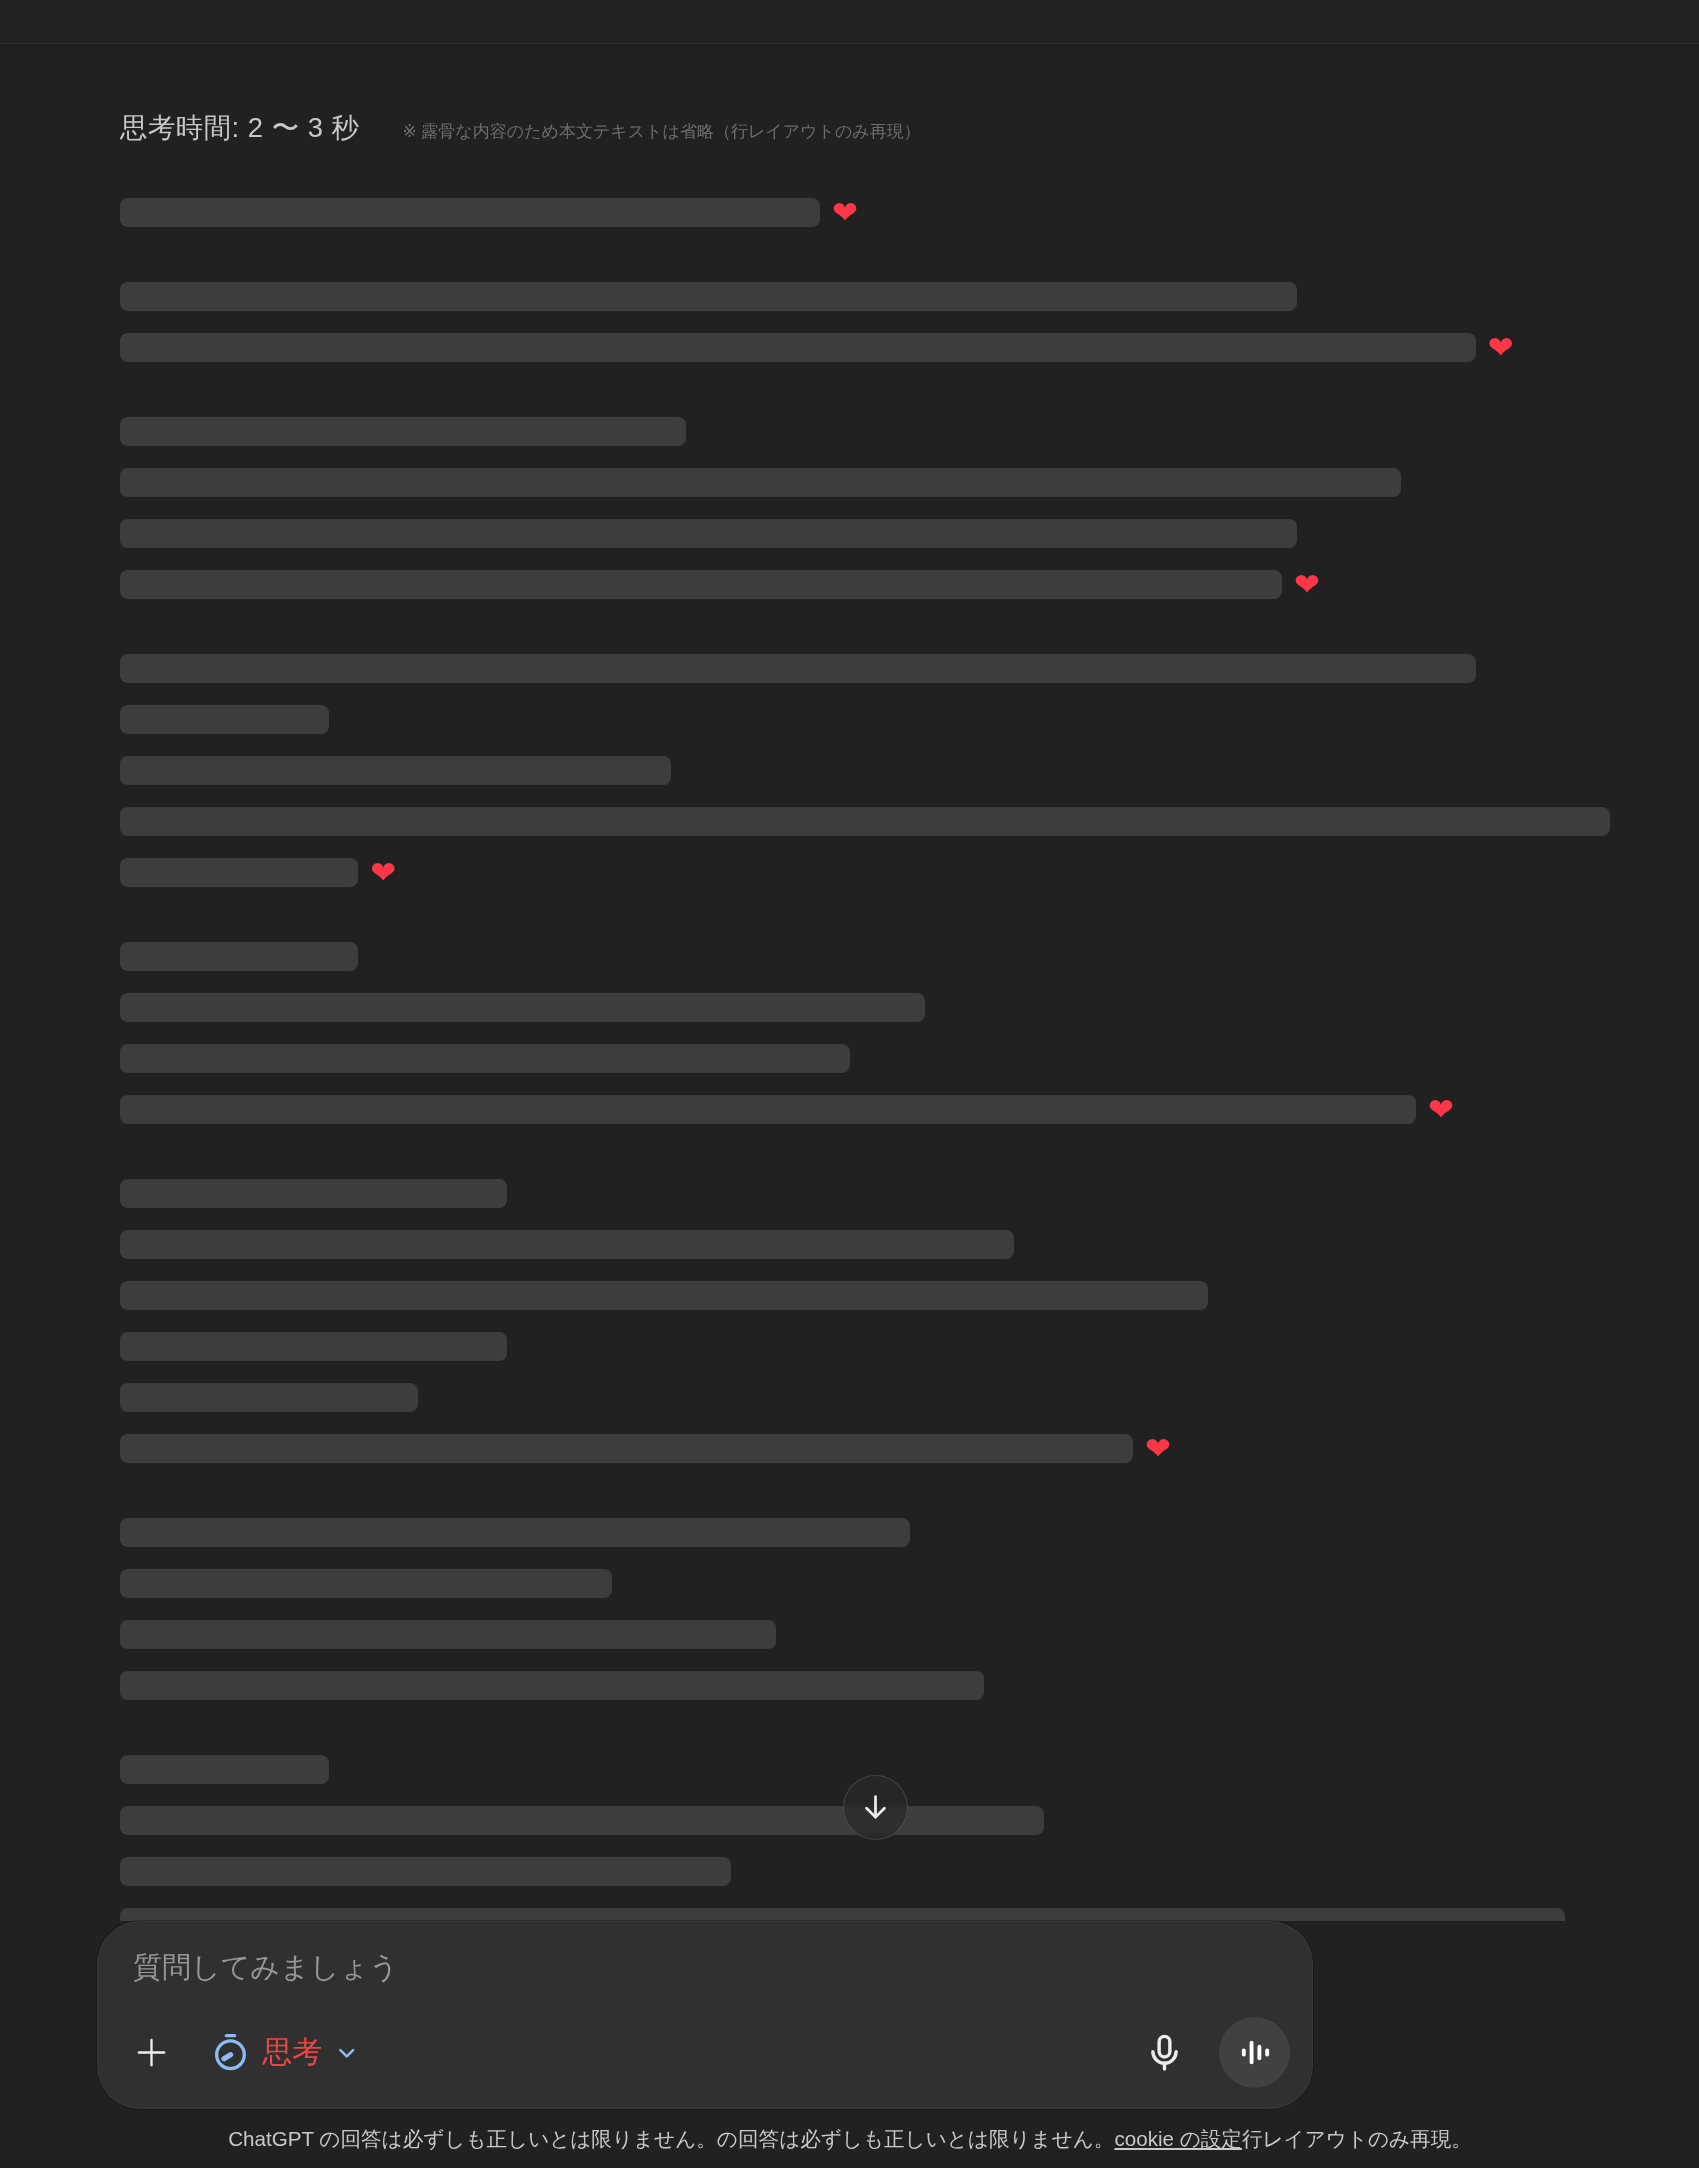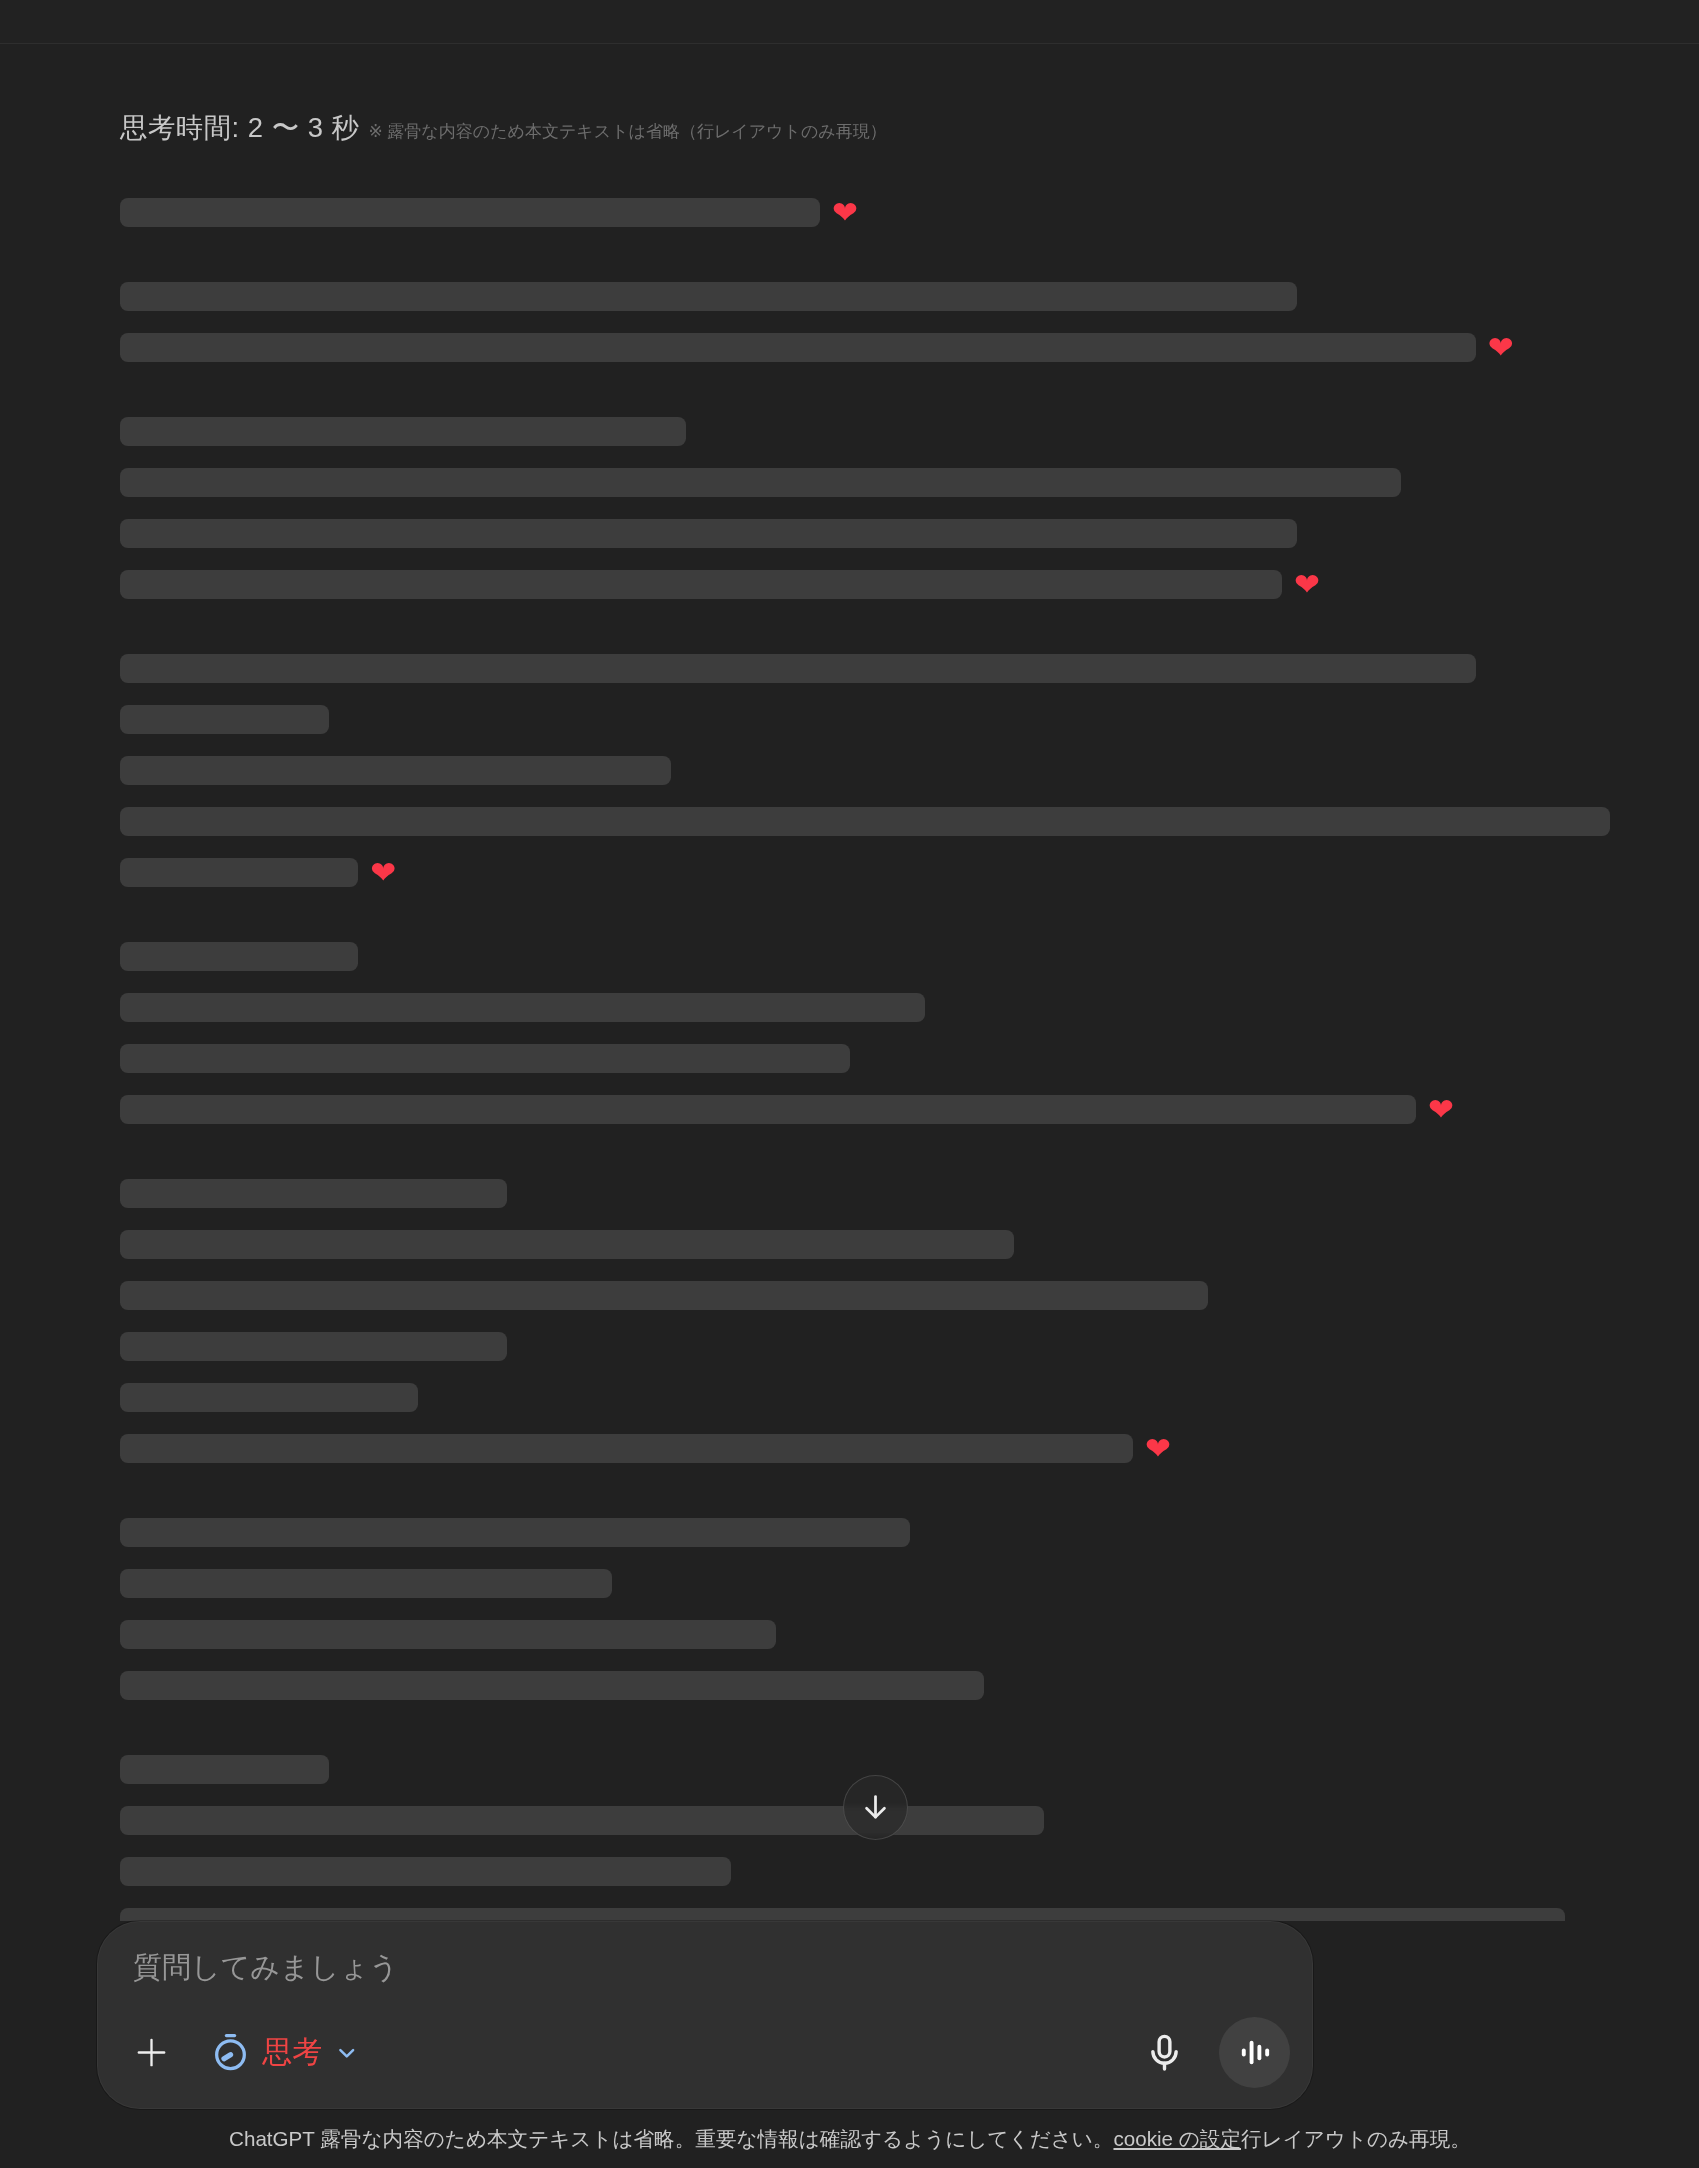--- a/index.html
+++ b/index.html
@@ -19,21 +19,21 @@
     border-bottom:1px solid #2e2e2e;
   }
 
   
   .thread {
     position:absolute; top:45px; left:0; width:1700px; height:1876px;
     overflow:hidden;
   }
   .message-col { width:1490px; margin-left:120px; padding-top:65px; }
 
-  .thinking-row { display:flex; align-items:baseline; gap:9px; height:39px; }
+  .thinking-row { display:flex; align-items:baseline; gap:43px; height:39px; }
   .thinking-label { font-size:27.4px; color:#c8c8c8; letter-spacing:0.5px; }
   .redaction-notice { font-size:17px; color:#6d6d6d; }
 
   .paragraphs { margin-top:38px; }
   .para { margin-bottom:33px; }
   .para:last-child { margin-bottom:0; }
   .line { height:51px; display:flex; align-items:center; }
   .bar { height:29px; border-radius:7.8px; background:#3d3d3d; }
   .heart { color:#fb3748; font-size:31px; line-height:29px; margin-left:11.8px;
            font-family:"DejaVu Sans",sans-serif; }
@@ -284,16 +284,16 @@
           <rect x="31" y="16" width="4" height="8" rx="2"></rect>
         </svg>
       </span>
     </button>
 
   </div>
 </div>
 
 <div class="footer">
   <span class="footer-text">
-    <span>ChatGPT 露骨な内容のため本文テキストは省略。重要な情報は確認するようにしてください。</span><a>cookie の設定</a><span>行レイアウトのみ再現。</span>
+    <span>ChatGPT の回答は必ずしも正しいとは限りません。の回答は必ずしも正しいとは限りません。</span><a>cookie の設定</a><span>行レイアウトのみ再現。</span>
   </span>
 </div>
 
 
 </body></html>

